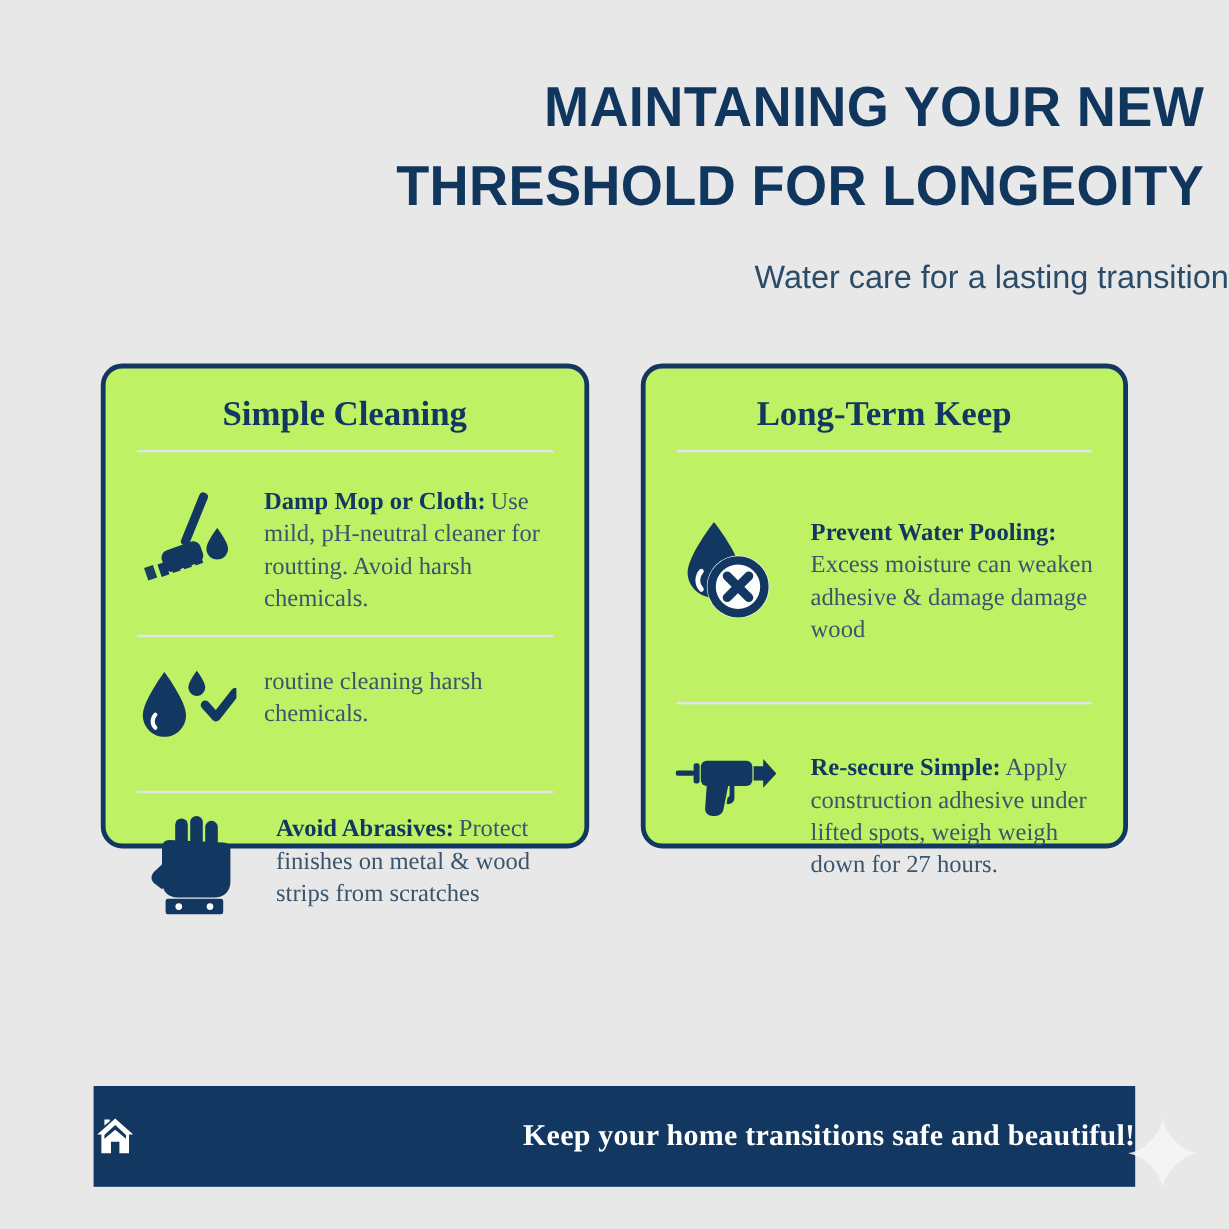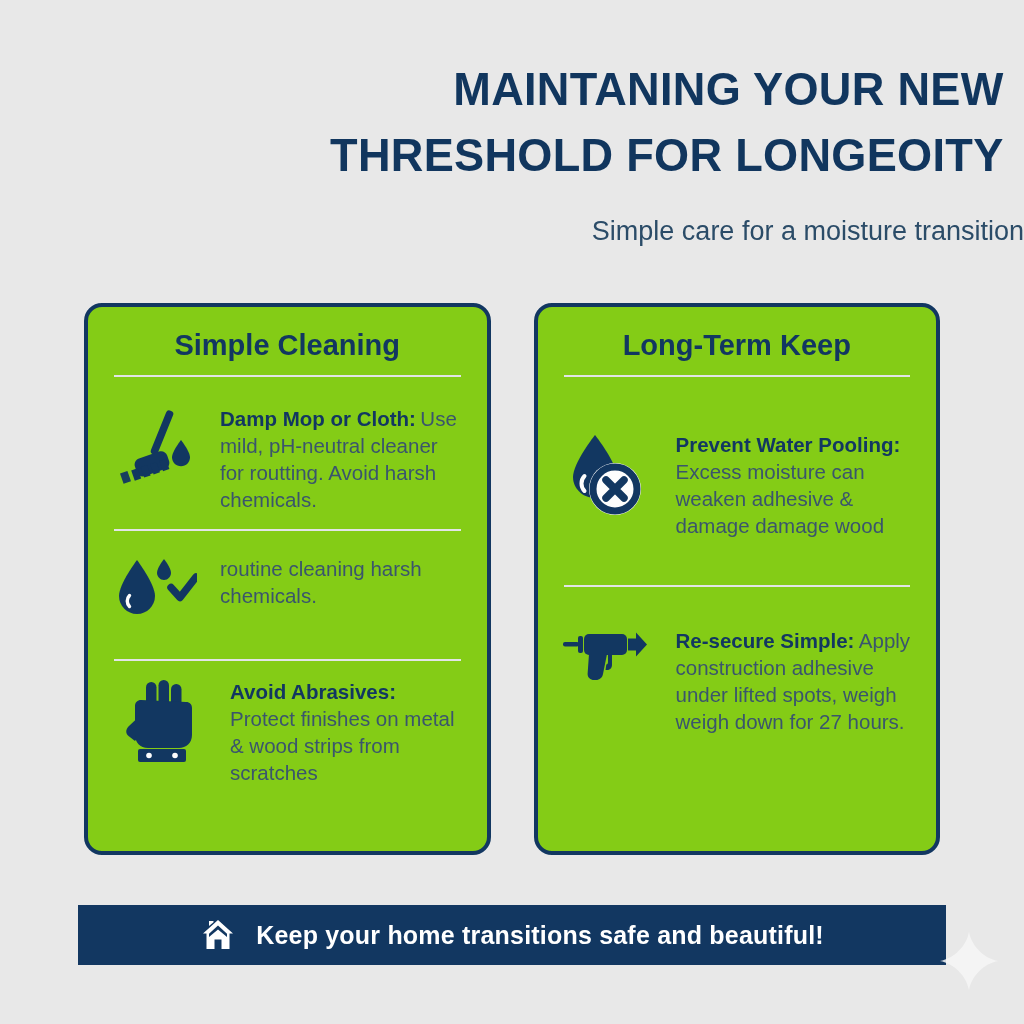--- a/index.html
+++ b/index.html
@@ -47,27 +47,28 @@
     position: absolute;
     top: 303px;
     left: 84px;
     width: 856px;
     display: flex;
     gap: 43px;
   }
 
   .card {
     width: 408px;
-    height: 552px;
-    background: #84cc16;
+    height: 404px;
+    background: #bef264;
     border: 4px solid #123761;
     border-radius: 18px;
     padding: 18px 24px 14px 24px;
     display: flex;
     flex-direction: column;
+    font-family: Liberation Serif, serif;
   }
 
   .card-title {
     text-align: center;
     color: #123761;
     font-size: 29px;
     font-weight: 700;
     line-height: 40px;
     padding-bottom: 10px;
   }
@@ -133,26 +134,27 @@
   .card-right .item-text { padding-left: 6px; }
 
   .spacer { flex: 1 1 auto; }
 
   
   .footer {
     position: absolute;
     left: 78px;
     top: 905px;
     width: 868px;
-    height: 60px;
+    height: 84px;
     background: #123761;
     display: flex;
     align-items: center;
-    justify-content: center;
+    justify-content: space-between;
     gap: 20px;
+    font-family: Liberation Serif, serif;
   }
 
   .footer-text {
     color: #ffffff;
     font-size: 25px;
     font-weight: 600;
     line-height: 32px;
     letter-spacing: 0.2px;
   }
 
@@ -169,21 +171,21 @@
   }
 </style>
 </head>
 <body>
 
 <div class="header">
   <div class="title">
     <div>MAINTANING YOUR NEW</div>
     <div>THRESHOLD FOR LONGEOITY</div>
   </div>
-  <div class="subtitle">Simple care for a moisture transition</div>
+  <div class="subtitle">Water care for a lasting transition</div>
 </div>
 
 <div class="cards">
 
   <div class="card card-left">
     <div class="card-title">Simple Cleaning</div>
     <div class="divider"></div>
 
     <div class="card-items">
 

